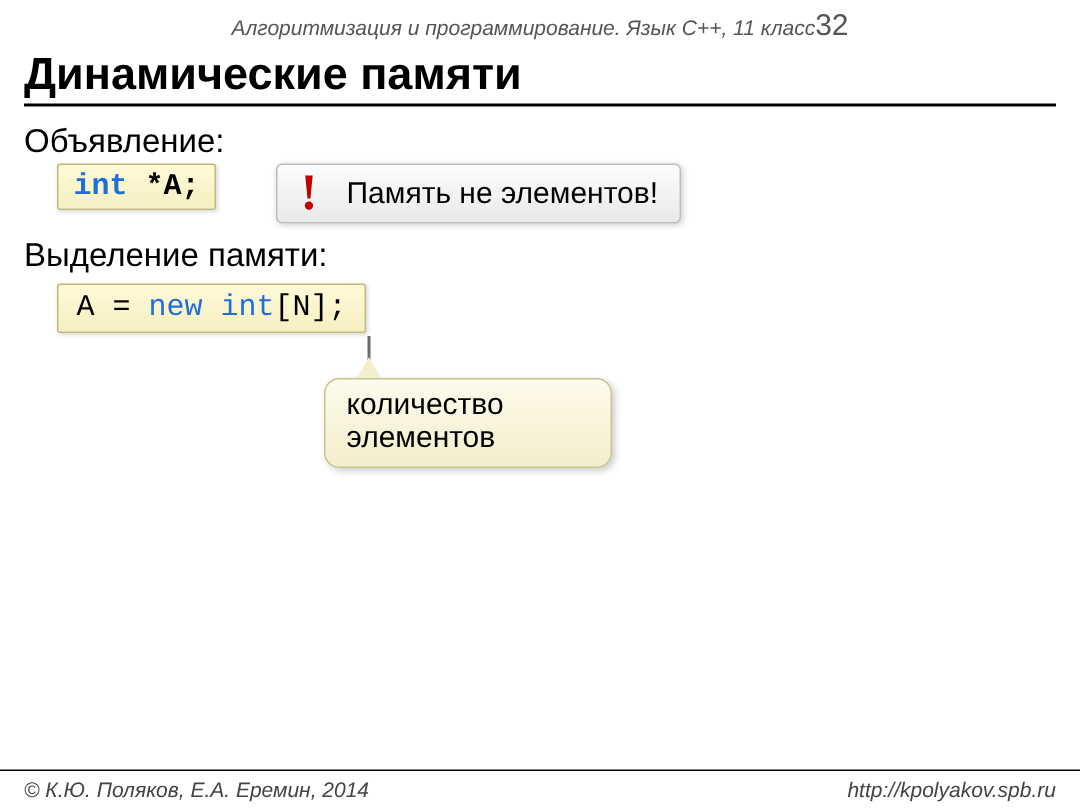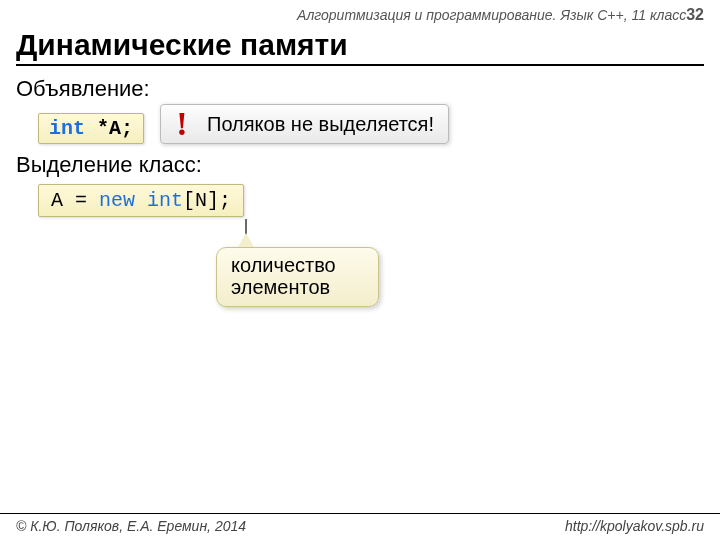--- a/index.html
+++ b/index.html
@@ -6,31 +6,31 @@
   body {
     width: 720px;
     height: 540px;
     background: #fff;
     font-family: Arial, Helvetica, sans-serif;
     position: relative;
     overflow: hidden;
   }
   .header {
     display: flex;
-    justify-content: flex-end;
+    justify-content: center;
     align-items: baseline;
     padding: 6px 16px 0 16px;
     font-style: italic;
     color: #555;
     font-size: 14px;
   }
   .page-num {
-    font-weight: bold;
+    font-weight: normal;
     font-style: normal;
-    font-size: 16px;
+    font-size: 20px;
   }
   .title {
     font-size: 30px;
     font-weight: bold;
     padding: 4px 16px 2px 16px;
   }
   .rule {
     margin: 0 16px;
     border: none;
     border-top: 2px solid #000;
@@ -38,22 +38,22 @@
   .content {
     padding: 6px 16px 0 16px;
   }
   .label {
     font-weight: normal;
     font-size: 22px;
     margin-top: 4px;
   }
   .row1 {
     display: flex;
-    align-items: flex-end;
-    gap: 16px;
+    align-items: flex-start;
+    gap: 40px;
     margin-top: 2px;
   }
   .code-box {
     display: inline-block;
     background: linear-gradient(#fff9d9, #f6efc0);
     border: 1px solid #bfb97a;
     border-radius: 2px;
     padding: 3px 10px;
     font-family: "Courier New", monospace;
     font-weight: bold;
@@ -97,21 +97,21 @@
     font-weight: normal;
     font-size: 20px;
     box-shadow: 1px 1px 3px rgba(0,0,0,0.15);
     margin-left: 22px;
     margin-top: 6px;
   }
   .callout-wrap {
     position: relative;
     margin-top: 30px;
     margin-left: 200px;
-    width: 163px;
+    width: 192px;
   }
   .callout {
     background: linear-gradient(#fefbec, #f3eecb);
     border: 1px solid #c9c28a;
     border-radius: 10px;
     padding: 6px 14px 8px 14px;
     font-size: 20px;
     line-height: 1.1;
     box-shadow: 2px 2px 5px rgba(0,0,0,0.2);
   }
@@ -160,25 +160,25 @@
 <div class="content">
 
   <div class="label">Объявление:</div>
 
   <div class="row1">
     <div class="code-box">
       <span class="kw">int</span><span class="plain"> *A;</span>
     </div>
     <div class="bang-box">
       <div class="bang-mark">!</div>
-      <div class="bang-text">Поляков не выделяется!</div>
+      <div class="bang-text">Память не элементов!</div>
     </div>
   </div>
 
-  <div class="label" style="margin-top:8px">Выделение класс:</div>
+  <div class="label" style="margin-top:8px">Выделение памяти:</div>
 
   <div class="code-box2">
     <span class="plain">A = </span><span class="kw">new</span><span class="plain"> </span><span class="kw">int</span><span class="plain">[N];</span>
   </div>
 
   <div class="callout-wrap">
     <div class="callout-line"></div>
     <div class="callout-tail"></div>
     <div class="callout">количество элементов</div>
   </div>

